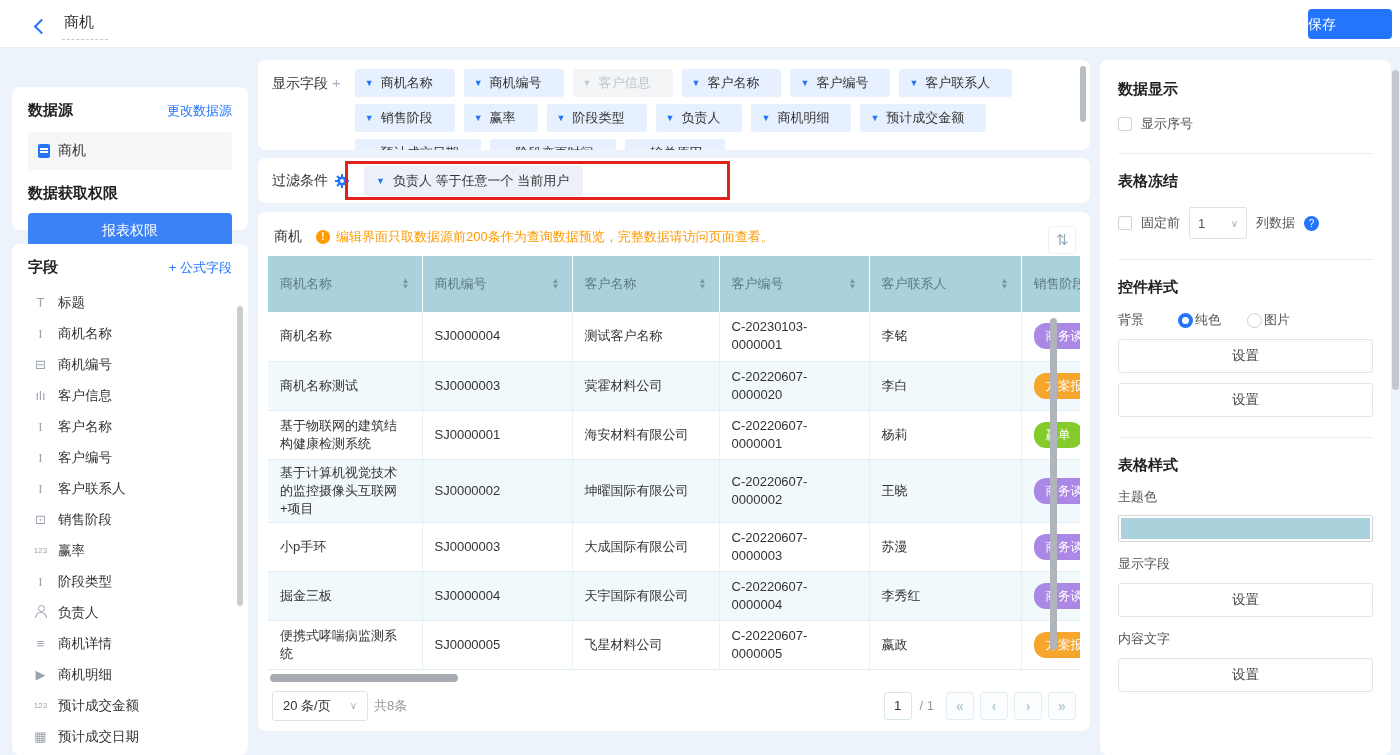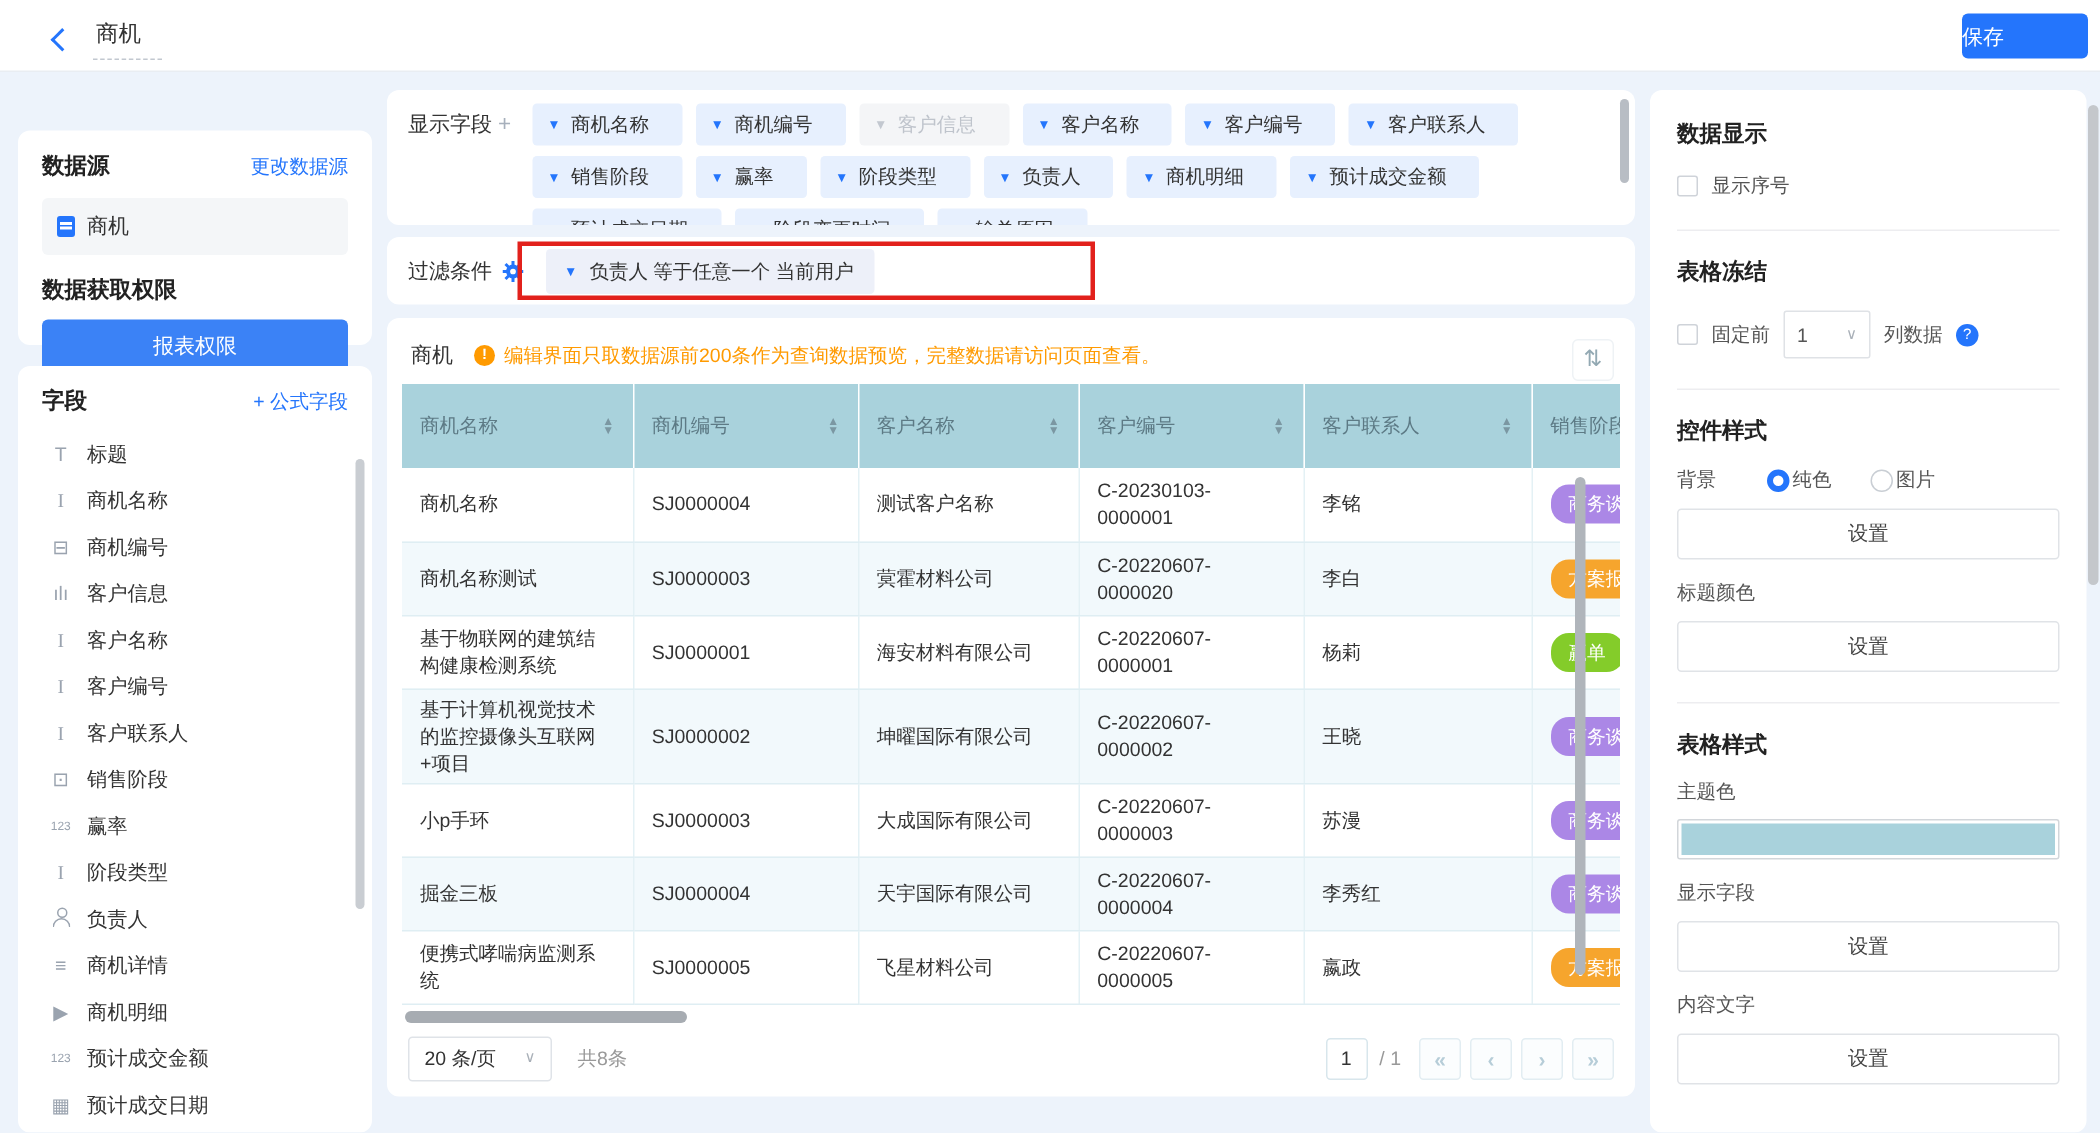--- a/index.html
+++ b/index.html
@@ -76,21 +76,21 @@
   table.grid { width:893px; border-collapse:collapse; table-layout:fixed; }
   .grid th { background:#a9d2dc; color:#5d7a85; font-weight:normal; font-size:13px; text-align:left; height:56px; padding:0 12px; border-right:1px solid #fff; }
   .grid th .th-inner { display:flex; align-items:center; justify-content:space-between; }
   .sort-carets { display:flex; flex-direction:column; line-height:6.5px; font-size:8px; color:#7b97a2; }
   .grid td { height:49px; padding:4px 12px; font-size:13px; color:#333; border-bottom:1px solid #dfeef3; border-right:1px solid #e4f1f5; background:#fff; line-height:18px; }
   .grid tr.even td { background:#f2f9fc; }
   .badge { display:inline-block; color:#fff; font-size:12.5px; padding:4px 12px; border-radius:12px; white-space:nowrap; }
   .v-scroll { position:absolute; left:782px; top:62px; width:7px; height:332px; background:#b0b5bb; border-radius:4px; z-index:3; }
   .h-scroll { margin-top:4px; margin-left:2px; width:188px; height:8px; background:#a7acb2; border-radius:4px; }
   .pagination { margin-top:9px; display:flex; justify-content:space-between; align-items:center; padding:0 4px; }
-  .pg-left { display:flex; align-items:center; gap:17px; }
+  .pg-left { display:flex; align-items:center; gap:6px; }
   .pagesize { width:96px; height:30px; border:1px solid #dfe3e8; border-radius:3px; display:flex; align-items:center; justify-content:space-between; padding:0 10px; font-size:13px; color:#333; cursor:pointer; background:#fff; }
   .sel-arrow { color:#a9b0b8; font-size:10px; }
   .total { color:#999; font-size:13px; }
   .pg-right { display:flex; align-items:center; gap:6px; }
   .page-box { width:28px; height:28px; border:1px solid #d8e6ec; border-radius:3px; text-align:center; line-height:26px; font-size:13px; color:#333; background:#fff; }
   .of { color:#999; margin:0 6px 0 2px; }
   .pg-btn { width:28px; height:28px; background:#fbfdfe; border:1px solid #e2edf2; border-radius:3px; color:#b6cdd8; font-size:14px; font-weight:bold; text-align:center; line-height:26px; cursor:pointer; }
 
   
   .right-card { left:1100px; top:60px; width:291px; height:695px; padding:20px 18px; overflow:hidden; }
@@ -485,21 +485,20 @@
     <span class="radio-opt">
       <span class="radio checked"></span>
       <span>纯色</span>
     </span>
     <span class="radio-opt">
       <span class="radio"></span>
       <span>图片</span>
     </span>
   </div>
   <button class="set-btn">设置</button>
-  <div class="sub-label">标题颜色</div>
   <button class="set-btn">设置</button>
 
   <div class="divider"></div>
 
   <div class="sec-title">表格样式</div>
   <div class="sub-label">主题色</div>
   <div class="swatch">
       <div class="swatch-fill" id="theme-swatch" style="background: rgb(169, 210, 220);"></div>
     </div>
   <div class="sub-label">显示字段</div>

